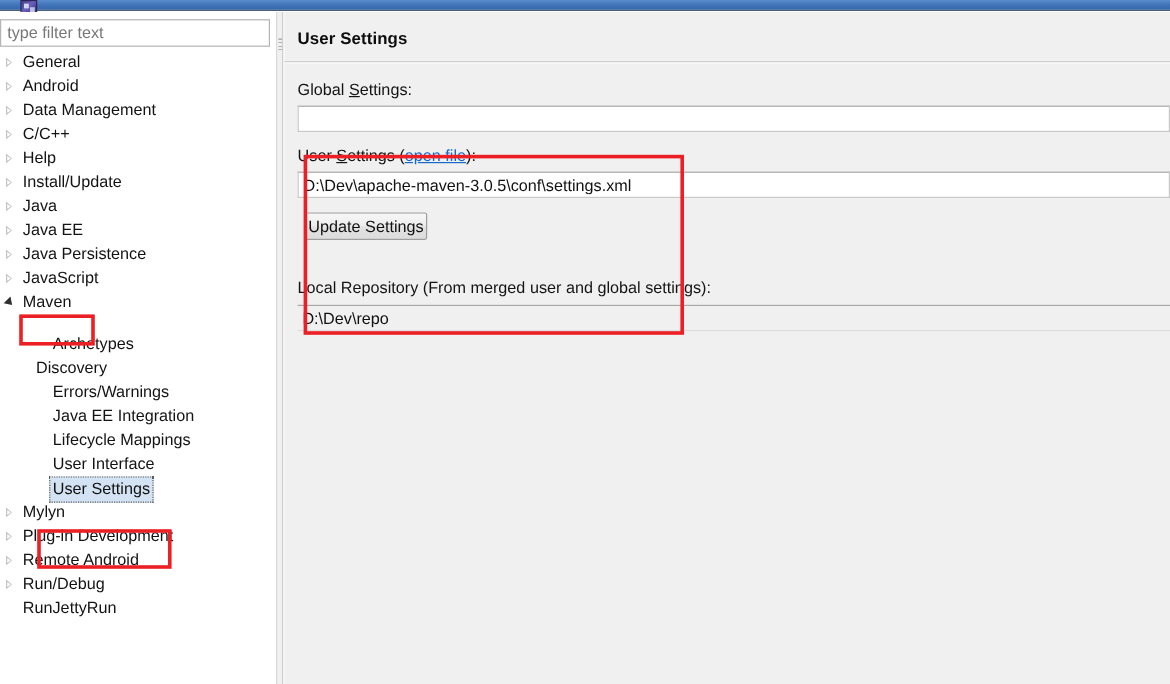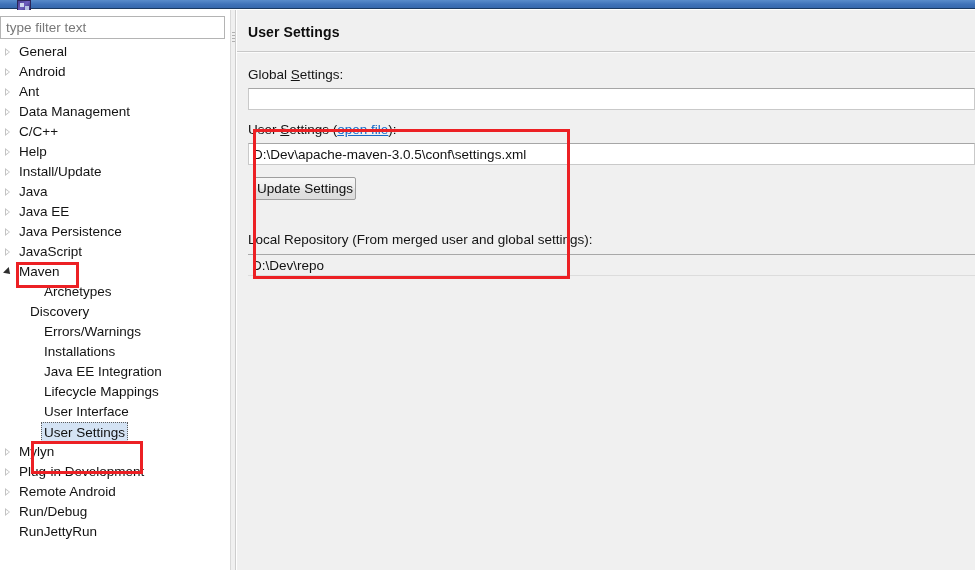--- a/index.html
+++ b/index.html
@@ -260,34 +260,32 @@
     </div>
   </div>
 
   <div class="left-panel">
 
     <input class="filter-input" type="text" placeholder="type filter text" style="">
 
     <div class="tree" id="tree">
         <div class="tree-row"><span class="arrow"><span class="tri-closed"></span></span><span class="label">General</span></div>
         <div class="tree-row"><span class="arrow"><span class="tri-closed"></span></span><span class="label">Android</span></div>
-        <div class="tree-row"><span class="arrow"><span class="tri-closed"></span></span><span class="label">Ant</span></div>
         <div class="tree-row"><span class="arrow"><span class="tri-closed"></span></span><span class="label">Data Management</span></div>
         <div class="tree-row"><span class="arrow"><span class="tri-closed"></span></span><span class="label">C/C++</span></div>
         <div class="tree-row"><span class="arrow"><span class="tri-closed"></span></span><span class="label">Help</span></div>
         <div class="tree-row"><span class="arrow"><span class="tri-closed"></span></span><span class="label">Install/Update</span></div>
         <div class="tree-row"><span class="arrow"><span class="tri-closed"></span></span><span class="label">Java</span></div>
         <div class="tree-row"><span class="arrow"><span class="tri-closed"></span></span><span class="label">Java EE</span></div>
         <div class="tree-row"><span class="arrow"><span class="tri-closed"></span></span><span class="label">Java Persistence</span></div>
         <div class="tree-row"><span class="arrow"><span class="tri-closed"></span></span><span class="label">JavaScript</span></div>
         <div class="tree-row"><span class="arrow"><span class="tri-open"></span></span><span class="label">Maven</span></div>
-        <div class="tree-row" style="padding-left: 41px;"><span class="label">Archetypes</span></div>
+        <div class="tree-row" style="padding-left: 41px; margin-top: 15px;"><span class="label">Archetypes</span></div>
         <div class="tree-row" style="padding-left: 27px;"><span class="label">Discovery</span></div>
         <div class="tree-row" style="padding-left: 41px;"><span class="label">Errors/Warnings</span></div>
-        <div class="tree-row" style="padding-left: 41px;"><span class="label">Installations</span></div>
         <div class="tree-row" style="padding-left: 41px;"><span class="label">Java EE Integration</span></div>
         <div class="tree-row" style="padding-left: 41px;"><span class="label">Lifecycle Mappings</span></div>
         <div class="tree-row" style="padding-left: 41px; text-decoration: underline;"><span class="label">User Interface</span></div>
         <div class="tree-row selected" style="padding-left: 41px;"><span class="label">User Settings</span></div>
         <div class="tree-row"><span class="arrow"><span class="tri-closed"></span></span><span class="label">Mylyn</span></div>
         <div class="tree-row"><span class="arrow"><span class="tri-closed"></span></span><span class="label">Plug-in Development</span></div>
         <div class="tree-row"><span class="arrow"><span class="tri-closed"></span></span><span class="label">Remote Android</span></div>
         <div class="tree-row"><span class="arrow"><span class="tri-closed"></span></span><span class="label">Run/Debug</span></div>
         <div class="tree-row"><span class="arrow"></span><span class="label">RunJettyRun</span></div>
       </div>

